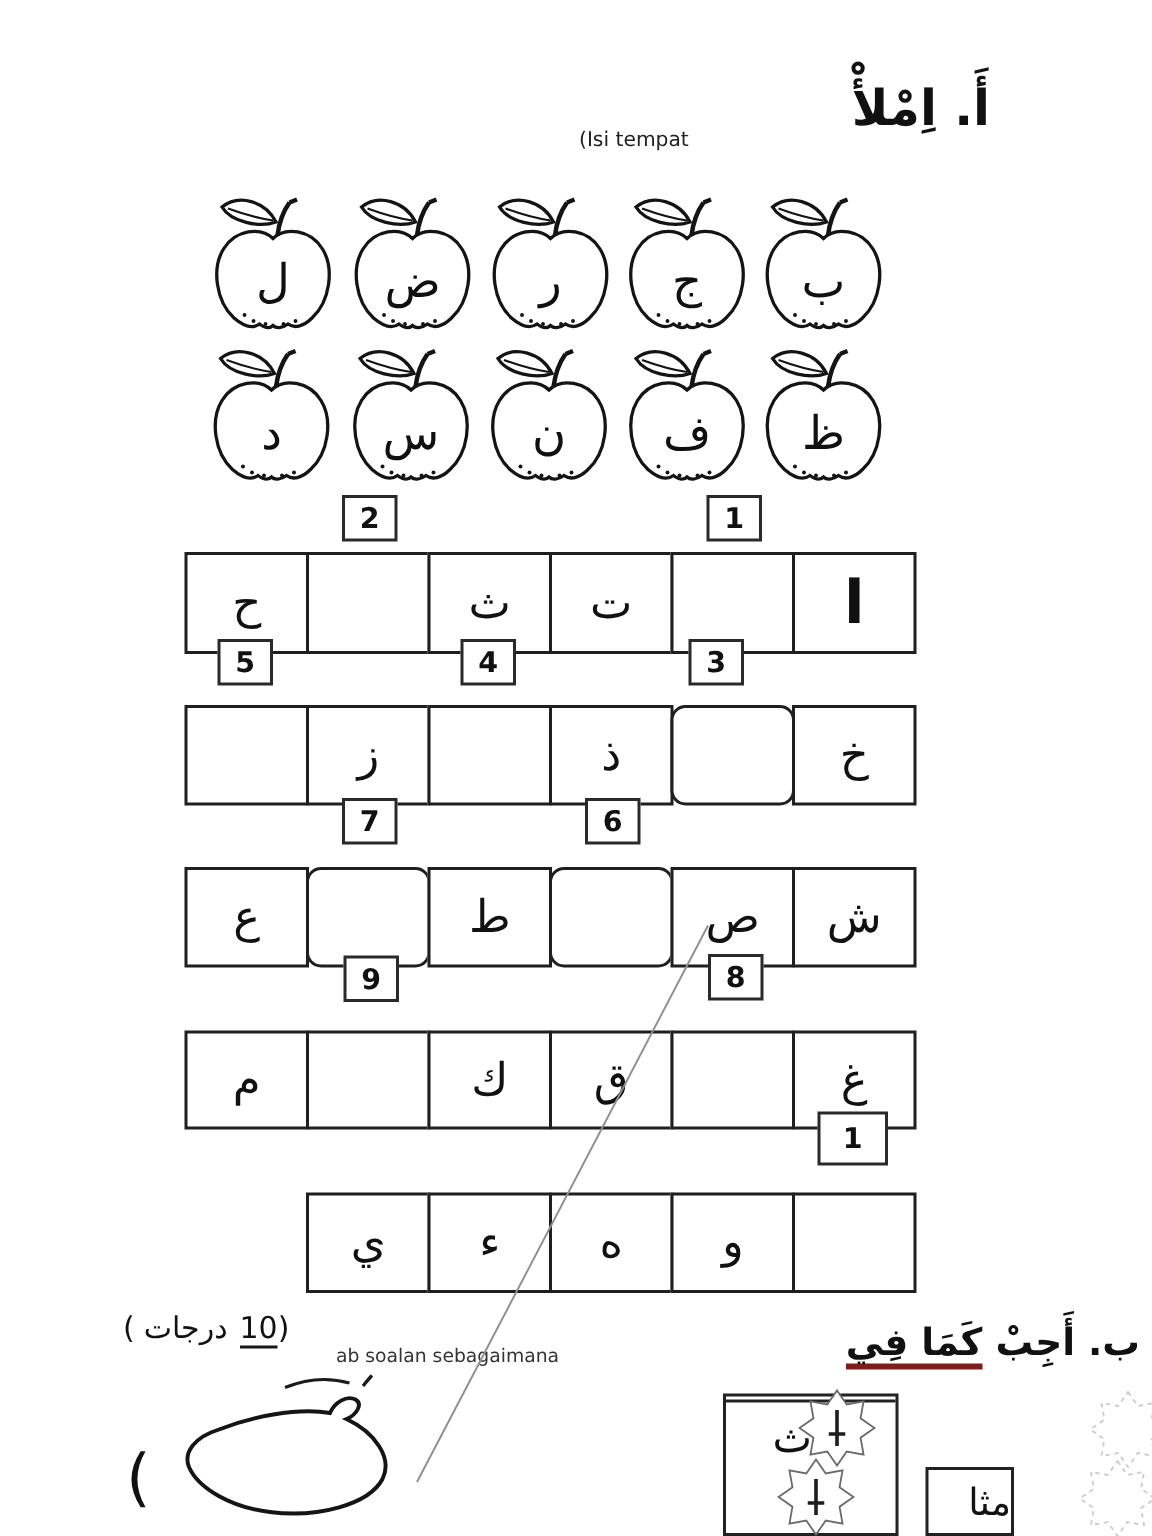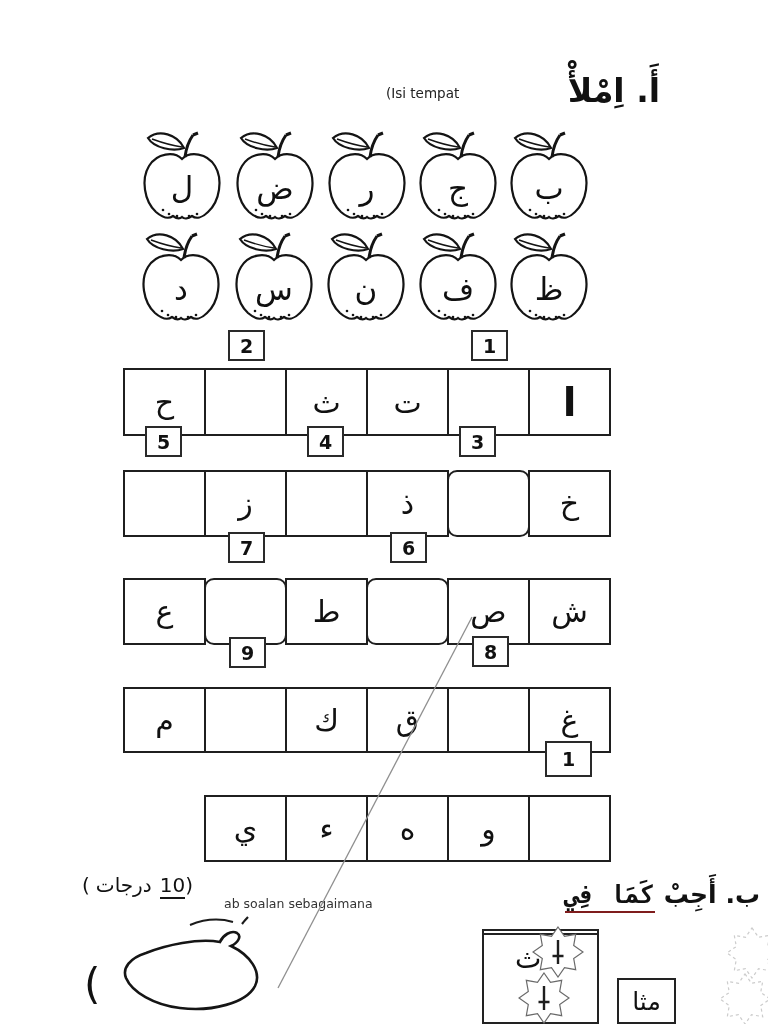--- a/index.html
+++ b/index.html
@@ -1,30 +1,30 @@
 <!DOCTYPE html>
 <html><head>
 <meta charset="utf-8">
 <style>
   html,body{margin:0;padding:0;background:#fff;}
   .page{position:relative;width:768px;height:1024px;background:#ffffff;overflow:hidden;
         font-family:"DejaVu Sans","Liberation Sans",sans-serif;color:#111;}
 
   
   .title-a{position:absolute;left:460px;top:52px;width:200px;text-align:right;direction:rtl;
-           font-size:33px;font-weight:bold;z-index:3;margin-top:19px;}
+           font-size:33px;font-weight:bold;z-index:3;}
   .isi{position:absolute;left:386px;top:85px;font-size:13.5px;color:#222;z-index:3;}
   .marks{position:absolute;left:82px;top:873px;font-size:20px;direction:ltr;z-index:3;white-space:nowrap;}
   .marks span{unicode-bidi:isolate;}
   .marks .num{border-bottom:2px solid #161616;margin-left:8px;}
   .marks .op{margin-right:6px;}
   .malay{position:absolute;left:224px;top:896px;font-size:12.5px;color:#333;z-index:3;}
   .title-b{position:absolute;left:420px;top:880px;width:340px;text-align:right;direction:rtl;
            font-size:25px;font-weight:bold;z-index:3;white-space:nowrap;}
-  .title-b .u{border-bottom:2px solid #7f1d1d;font-family:Liberation Mono, monospace;}
+  .title-b .u{border-bottom:4px solid #7f1d1d;}
   .big-paren{position:absolute;left:84px;top:960px;font-size:42px;z-index:3;}
 
   
   .apple-cell{position:absolute;width:94px;height:98px;z-index:2;}
   .apple-cell svg{position:absolute;left:0;top:0;width:94px;height:98px;}
   .apple-letter{position:absolute;left:0;right:0;top:44px;text-align:center;font-size:31px;color:#101010;}
 
   
   .grid-row{position:absolute;display:flex;z-index:1;}
   .cell{width:83px;height:100%;border:2px solid #1f1f1f;margin-left:-2px;background:#fff;
@@ -37,21 +37,21 @@
   .tag{position:absolute;width:37px;height:31px;border:2px solid #2a2a2a;background:#fff;z-index:5;
        display:flex;align-items:center;justify-content:center;font-size:19px;font-weight:bold;box-sizing:border-box;}
   .tag.wide{width:47px;height:36px;}
 
   
   .example-box{position:absolute;left:482px;top:929px;width:117px;height:95px;border:2px solid #222;
                background:#fff;z-index:2;box-sizing:border-box;}
   .example-box .dline{position:absolute;left:0;right:0;top:2px;height:2px;background:#222;}
   .example-letter{position:absolute;left:515px;top:942px;font-size:28px;z-index:4;}
   .mathal-box{position:absolute;left:617px;top:978px;width:59px;height:46px;border:2px solid #222;
-              background:#fff;z-index:2;box-sizing:border-box;text-align:center;font-size:25px;line-height:44px;}
+              background:#fff;z-index:2;box-sizing:border-box;text-align:right;font-size:25px;line-height:44px;}
   .star-svg{position:absolute;width:52px;height:52px;z-index:3;fill:#ffffff;stroke:#6a6a6a;stroke-width:1.2;}
   .star-svg.faint{stroke:#cccccc;stroke-dasharray:3 3;fill:none;}
   .dagger{stroke:#1e1e1e;stroke-width:2.4;fill:none;}
   .mango{position:absolute;left:110px;top:928px;width:160px;height:92px;z-index:2;}
 
   .overlay{position:absolute;left:0;top:0;width:768px;height:1024px;z-index:8;pointer-events:none;}
 </style>
 </head>
 <body>
 

